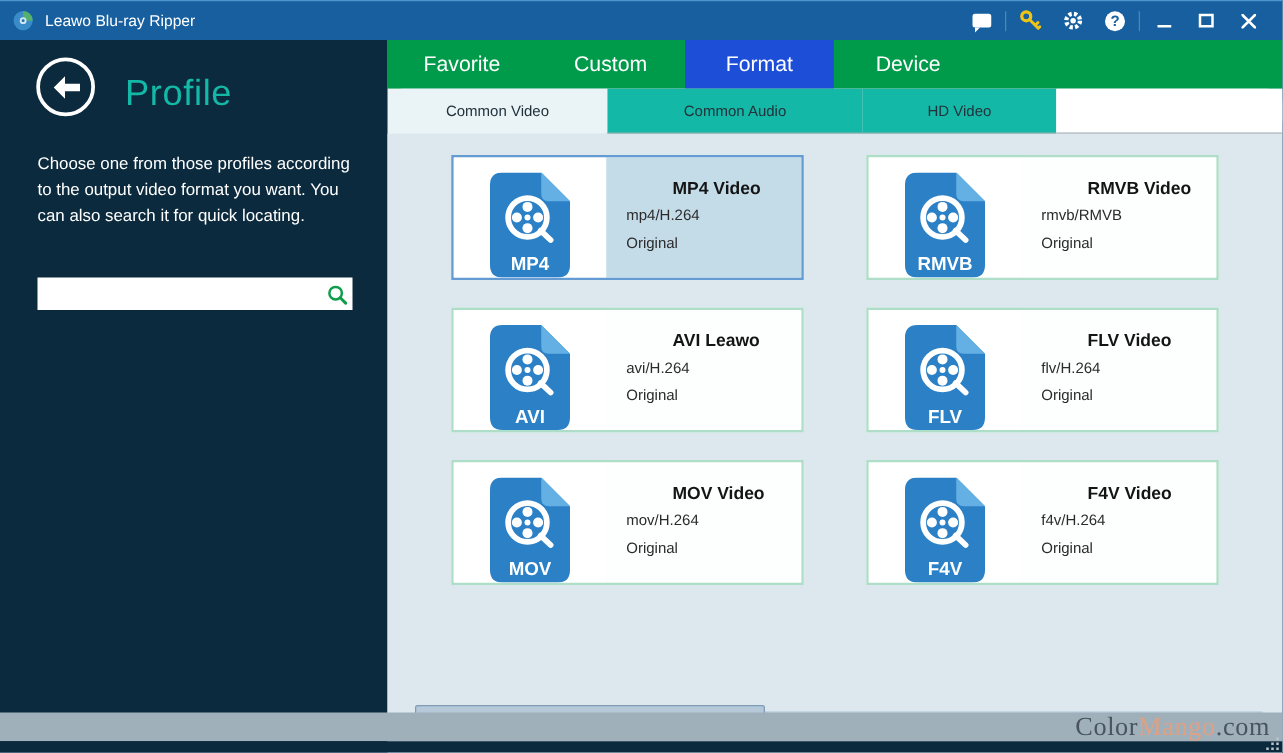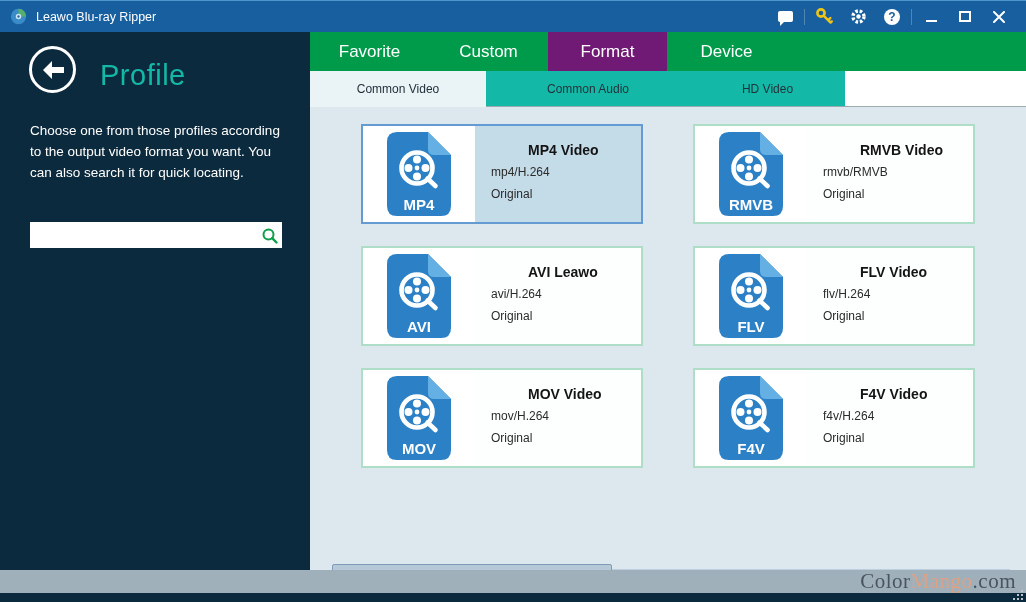--- a/index.html
+++ b/index.html
@@ -33,32 +33,32 @@
   .sidebar-desc { position:absolute; left:30px; top:88px; width:252px; color:#ffffff; font-size:13.5px; line-height:21px; }
   .search-wrap { position:absolute; left:30px; top:190px; width:252px; height:26px; background:#fff; display:flex; align-items:center; }
   .search-input { flex:1; height:100%; border:none; outline:none; padding:0 6px; font-size:13px; font-family:"Liberation Sans",sans-serif; background:transparent; }
   .search-icon { width:26px; height:26px; display:flex; align-items:center; justify-content:center; cursor:pointer; }
 
   
   .main { flex:1; display:flex; flex-direction:column; }
 
   .tabbar { height:39px; background:#009b4a; display:flex; flex:none; }
   .tab { width:119px; height:100%; display:flex; align-items:center; justify-content:center; color:#fff; font-size:17px; cursor:pointer; }
-  .tab.active { background:#701a75; }
+  .tab.active { background:#1d4ed8; }
 
   .subtabbar { height:36px; display:flex; flex:none; background:#cfe2ed;border-radius:12px; }
   .subtab { display:flex; align-items:center; justify-content:center; font-size:12px; color:#22323c; border-bottom:1px solid #9daab0; cursor:pointer; background:#14b8a6; }
   .subtab.active { background:#eaf3f6; border-bottom:1px solid transparent; }
   .subtab-filler { flex:1; background:#ffffff; border-bottom:1px solid #9daab0; }
 
   .content { flex:1; background:#dce8ed; position:relative; }
   .cards { position:absolute; left:51px; top:17px; display:grid; grid-template-columns:282px 282px; grid-column-gap:50px; grid-row-gap:22px; }
   .card { width:282px; height:100px; background:#ffffff; border:2px solid #aedec7; display:flex; cursor:pointer; }
   .card.selected { border-color:#649bd2; }
-  .card-iconbox { width:112px; flex:none; display:flex; align-items:center; justify-content:center; background:#fff; }
+  .card-iconbox { width:122px; flex:none; display:flex; align-items:flex-end; justify-content:center; background:#fff; }
   .card-textbox { flex:1; padding:16px 0 0 16px; background:#fdfefe; }
   .card.selected .card-textbox { background:#c4dbe8; }
   .card-title { font-size:14px; font-weight:bold; color:#141414; margin-bottom:7px;padding-left:37px; }
   .card-line { font-size:12px; color:#2b2b2b; margin-bottom:8px; }
   .file-label { fill:#fff; font-family:"Liberation Sans",sans-serif; font-weight:bold; font-size:15px; }
 
   
   .hscroll-track { position:absolute; left:22px; right:16px; top:462px; height:6px; background:#bccfdf; }
   .hscroll-thumb { position:absolute; left:22px; top:457px; width:280px; height:16px; background:#b5c9d9; border:1px solid #7e9cb8; border-radius:2px; cursor:grab; }
 

